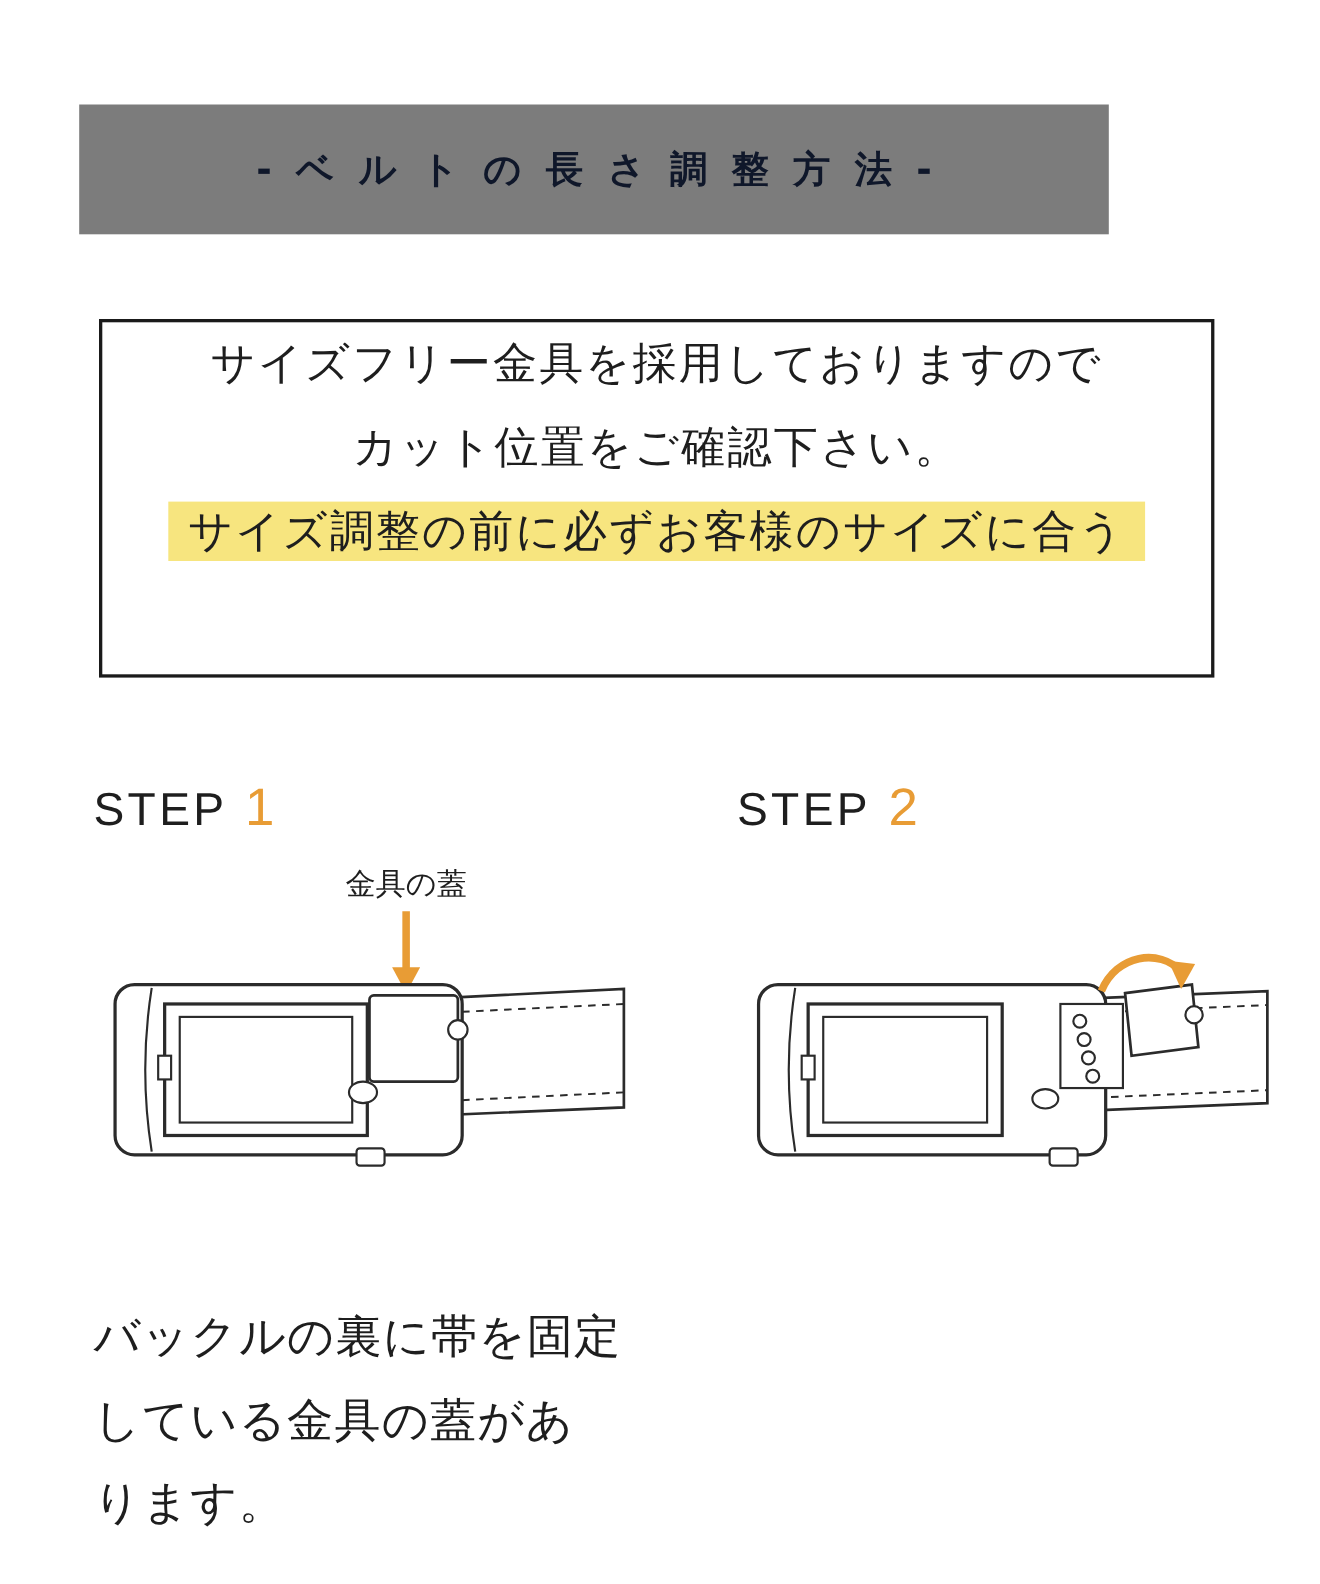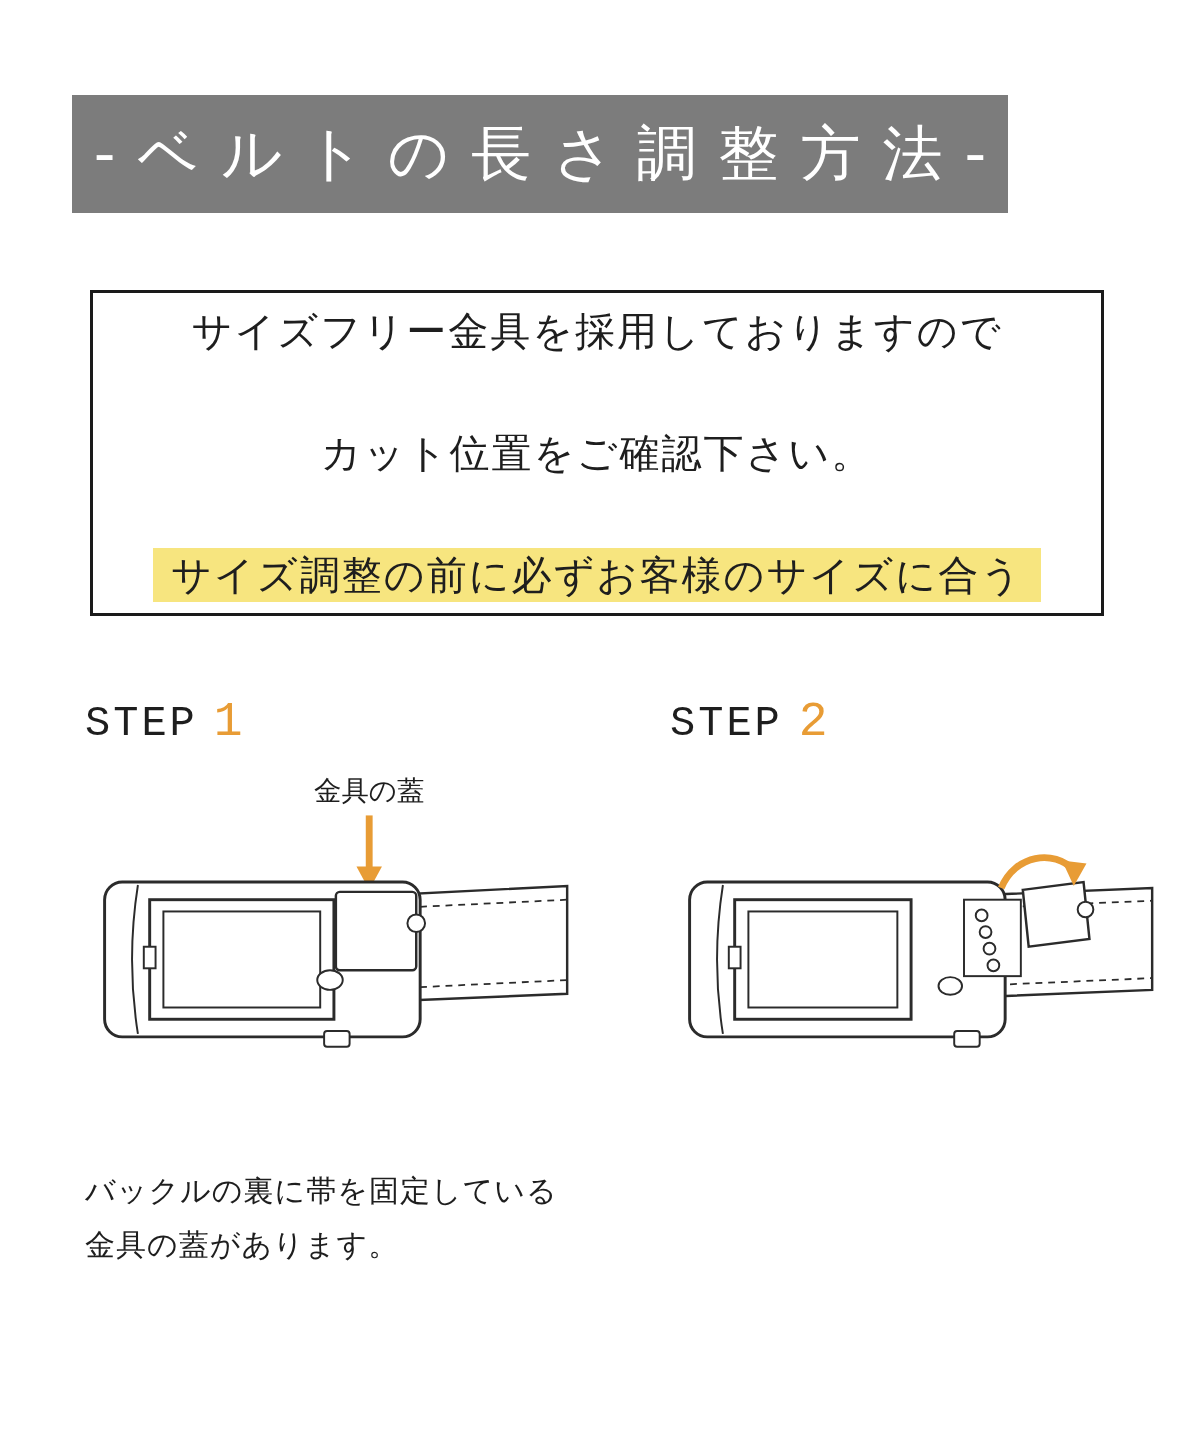--- a/index.html
+++ b/index.html
@@ -12,34 +12,34 @@
   }
   .page{position:relative;width:1200px;height:1440px;overflow:hidden;}
 
   
   .banner{
     position:absolute;left:72px;top:95px;width:936px;height:118px;
     background:#7c7c7c;
     display:flex;align-items:center;justify-content:center;
   }
   .banner-title{
-    color:#ffffff;
-    font-size:60px;
-    font-weight:400;
+    color:#0f172a;
+    font-size:34px;
+    font-weight:700;
     letter-spacing:22px;
     text-indent:22px;
     white-space:nowrap;
   }
 
   
   .intro-box{
     position:absolute;left:90px;top:290px;width:1014px;height:326px;
     border:3px solid #1a1a1a;
     box-sizing:border-box;
-    display:flex;flex-direction:column;justify-content:space-between;
+    display:flex;flex-direction:column;justify-content:flex-start;
     text-align:center;
   }
   .intro-line{
     margin:0;
     font-size:40px;
     line-height:76px;
     letter-spacing:2px;
     font-weight:500;
   }
   .hl{
@@ -47,41 +47,41 @@
     padding:4px 18px;
   }
 
   
   .steps{
     position:absolute;left:85px;top:695px;width:1040px;
     display:flex;gap:95px;
   }
   .step{width:490px;}
   .step-heading{
-    font-family:Liberation Mono, monospace;
+    font-family:Liberation Sans, sans-serif;
     font-size:42px;
     letter-spacing:3px;
-    margin:0 0 10px 0;
+    margin:12px 0 10px 0;
   }
   .step-number{
     color:#e89c35;
     font-size:48px;
     margin-left:16px;
   }
   .figure{width:490px;height:340px;margin-top:20px;}
   .figure svg{display:block;width:490px;height:330px;}
   .fig-label-text{
     font-family:"DejaVu Sans","Liberation Sans",sans-serif;
     font-size:28px;
     fill:#1e1e1e;
   }
   .caption{
     margin:55px 0 0 0;
     width:480px;
-    font-size:30px;
+    font-size:42px;
     line-height:1.8;
     letter-spacing:1px;
   }
 </style>
 </head>
 <body>
 
 <div class="page">
 
   <div class="banner">

